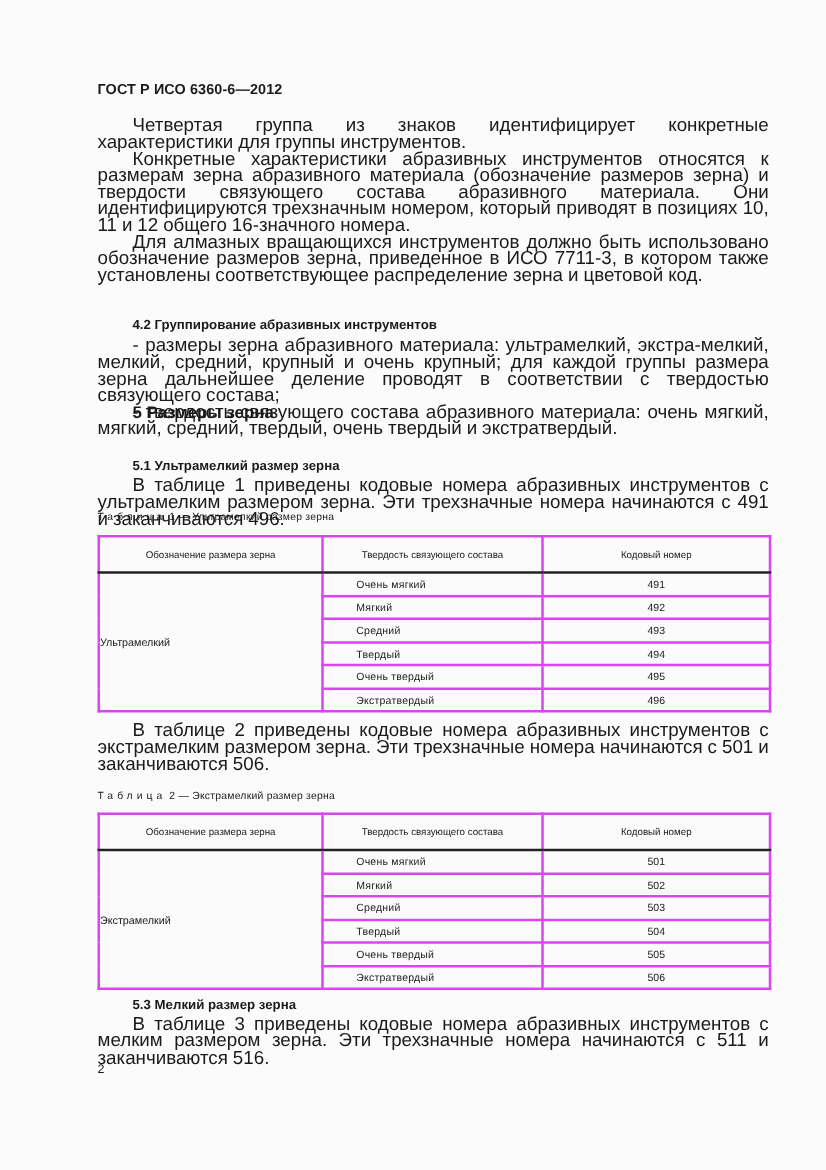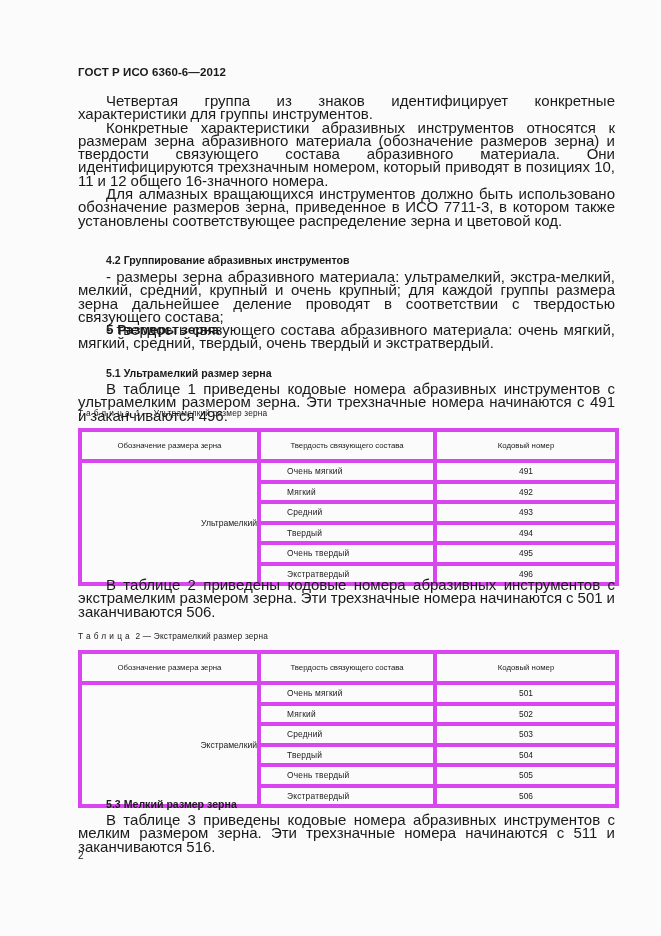--- a/index.html
+++ b/index.html
@@ -16,24 +16,24 @@
     }
     .block { position: absolute; left: 0; width: 537px; }
     .h2 { font-size: 10.6px; font-weight: bold; margin: 0 0 0 28px; }
     .h1 { font-size: 13.5px; font-weight: bold; margin: 0 0 0 28px; }
     .caption { font-size: 8.3px; letter-spacing: 0.2px; }
     .caption .spaced { letter-spacing: 3.2px; }
     table.t {
       position: absolute; left: 0; width: 537px; border-collapse: collapse;
       font-size: 8.6px; table-layout: fixed;
     }
-    table.t th, table.t td { border: 4px solid #d946ef; padding: 0; }
+    table.t th, table.t td { border: 2px solid #d946ef; padding: 0; }
     table.t th { font-weight: normal; height: 27px; font-size: 7.8px; text-align: center; border-bottom: 2px solid #222; }
     table.t td { height: 16.5px; }
-    table.t td.grain { text-align: right; font-size: 8.6px; }
+    table.t td.grain { text-align: left; font-size: 8.6px; }
     table.t td.hard { padding-left: 26px; font-size: 8.4px; letter-spacing: 0.2px; }
     table.t td.code { text-align: center; font-size: 8.4px; }
     .pagenum { position: absolute; left: 0; top: 850px; font-size: 10px; }
   </style>
 </head>
 <body>
 
 <div class="page">
 
   <div class="doc-header">ГОСТ Р ИСО 6360-6—2012</div>

